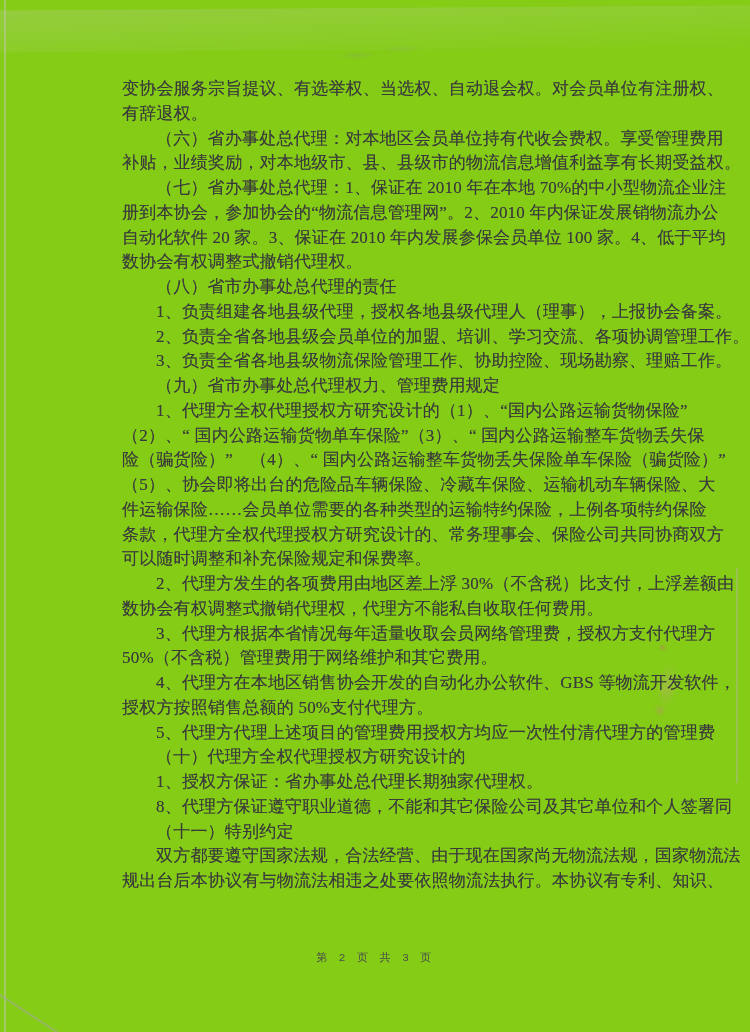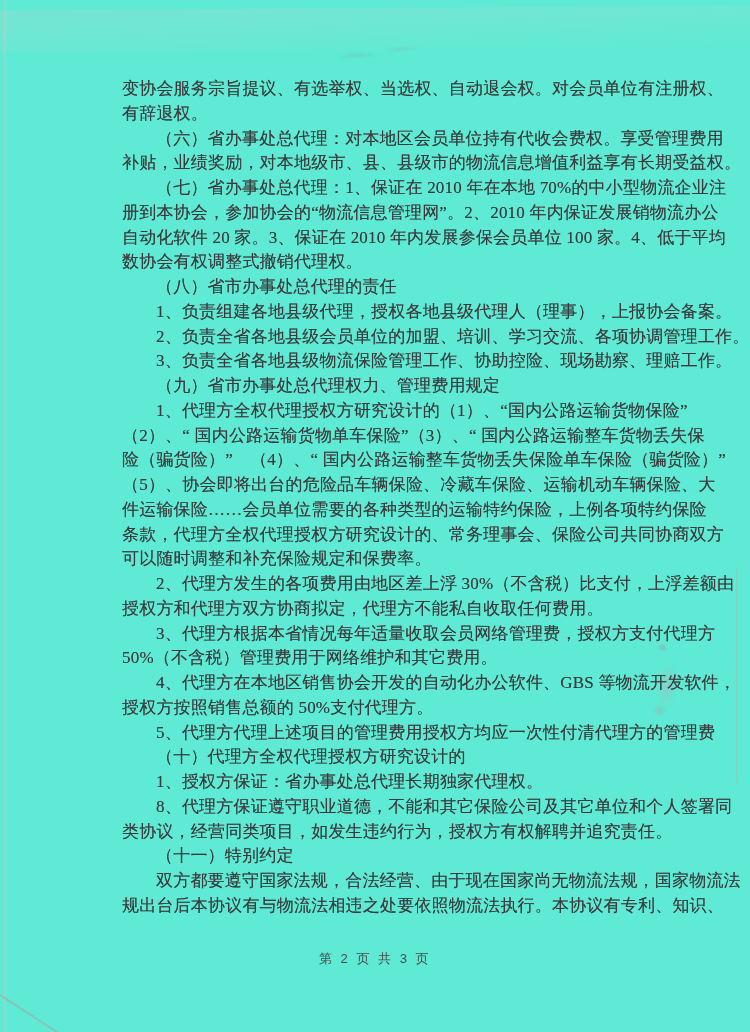--- a/index.html
+++ b/index.html
@@ -6,21 +6,21 @@
     margin: 0;
     padding: 0;
     width: 750px;
     height: 1032px;
     overflow: hidden;
     background: #f6f6f4;
   }
   .page {
     position: absolute;
     inset: 0;
-    background: #5eead4;
+    background: #84cc16;
     font-family: "Liberation Serif", "DejaVu Serif", serif;
   }
   
   .top-wash {
     position: absolute;
     left: 0; top: 8px;
     width: 100%; height: 42px;
     background: linear-gradient(178deg, rgba(205,205,203,0.22) 0%, rgba(215,215,213,0.10) 55%, rgba(255,255,255,0) 100%);
     transform: rotate(-0.4deg);
   }
@@ -83,24 +83,24 @@
     white-space: nowrap;
   }
   .line.indent {
     text-indent: 2em;
   }
   .footer {
     position: absolute;
     left: 0; top: 950px;
     width: 100%;
     text-align: center;
-    font-size: 13px;
+    font-size: 11px;
     letter-spacing: 2.5px;
     color: #4b4b4d;
-    font-family: Liberation Sans, sans-serif;
+    font-family: Liberation Mono, monospace;
   }
 </style>
 </head>
 <body>
 
 <div class="page">
 
   <div class="top-wash"></div>
   <div class="left-edge-line"></div>
   <div class="pencil-smudge"></div>
@@ -123,30 +123,29 @@
       <div class="line indent">3、负责全省各地县级物流保险管理工作、协助控险、现场勘察、理赔工作。</div>
       <div class="line indent">（九）省市办事处总代理权力、管理费用规定</div>
       <div class="line indent">1、代理方全权代理授权方研究设计的（1）、“国内公路运输货物保险”</div>
       <div class="line">（2）、“ 国内公路运输货物单车保险”（3）、“ 国内公路运输整车货物丢失保</div>
       <div class="line">险（骗货险）”　（4）、“ 国内公路运输整车货物丢失保险单车保险（骗货险）”</div>
       <div class="line">（5）、协会即将出台的危险品车辆保险、冷藏车保险、运输机动车辆保险、大</div>
       <div class="line">件运输保险……会员单位需要的各种类型的运输特约保险，上例各项特约保险</div>
       <div class="line">条款，代理方全权代理授权方研究设计的、常务理事会、保险公司共同协商双方</div>
       <div class="line">可以随时调整和补充保险规定和保费率。</div>
       <div class="line indent">2、代理方发生的各项费用由地区差上浮 30%（不含税）比支付，上浮差额由</div>
-      <div class="line">授权方和代理方双方协商拟定，代理方不能私自收取任何费用。</div>
+      <div class="line">数协会有权调整式撤销代理权，代理方不能私自收取任何费用。</div>
       <div class="line indent">3、代理方根据本省情况每年适量收取会员网络管理费，授权方支付代理方</div>
       <div class="line">50%（不含税）管理费用于网络维护和其它费用。</div>
       <div class="line indent">4、代理方在本地区销售协会开发的自动化办公软件、GBS 等物流开发软件，</div>
       <div class="line">授权方按照销售总额的 50%支付代理方。</div>
       <div class="line indent">5、代理方代理上述项目的管理费用授权方均应一次性付清代理方的管理费</div>
       <div class="line indent">（十）代理方全权代理授权方研究设计的</div>
       <div class="line indent">1、授权方保证：省办事处总代理长期独家代理权。</div>
       <div class="line indent">8、代理方保证遵守职业道德，不能和其它保险公司及其它单位和个人签署同</div>
-      <div class="line">类协议，经营同类项目，如发生违约行为，授权方有权解聘并追究责任。</div>
       <div class="line indent">（十一）特别约定</div>
       <div class="line indent">双方都要遵守国家法规，合法经营、由于现在国家尚无物流法规，国家物流法</div>
       <div class="line">规出台后本协议有与物流法相违之处要依照物流法执行。本协议有专利、知识、</div>
     </div>
 
   <div class="footer">第 2 页 共 3 页</div>
 
 </div>
 
 </body></html>

